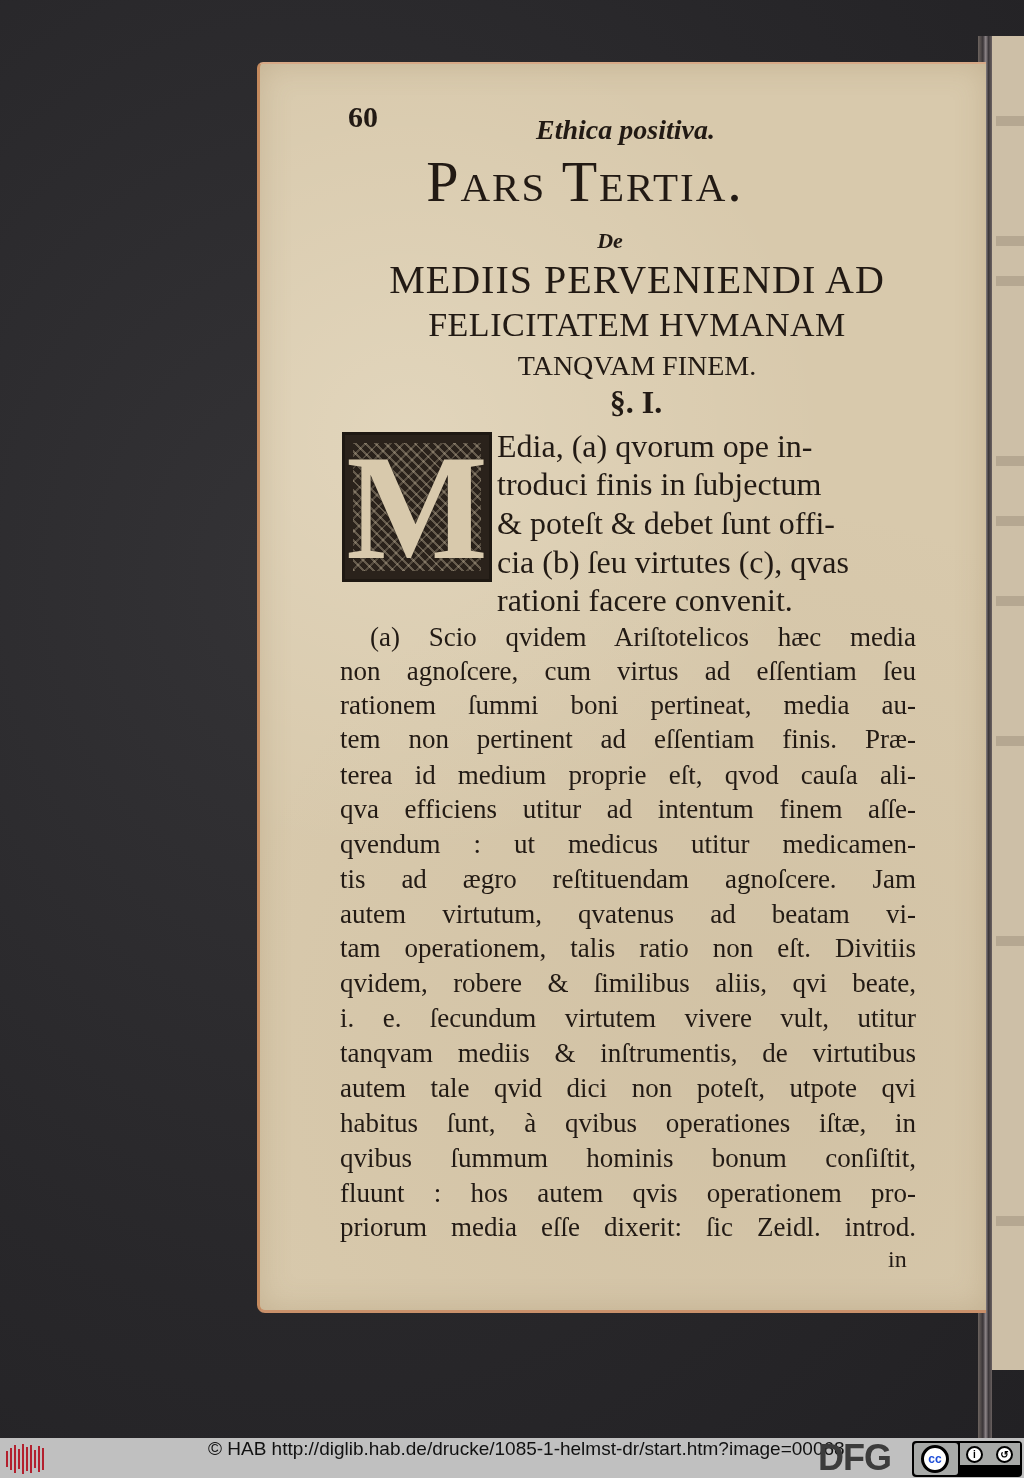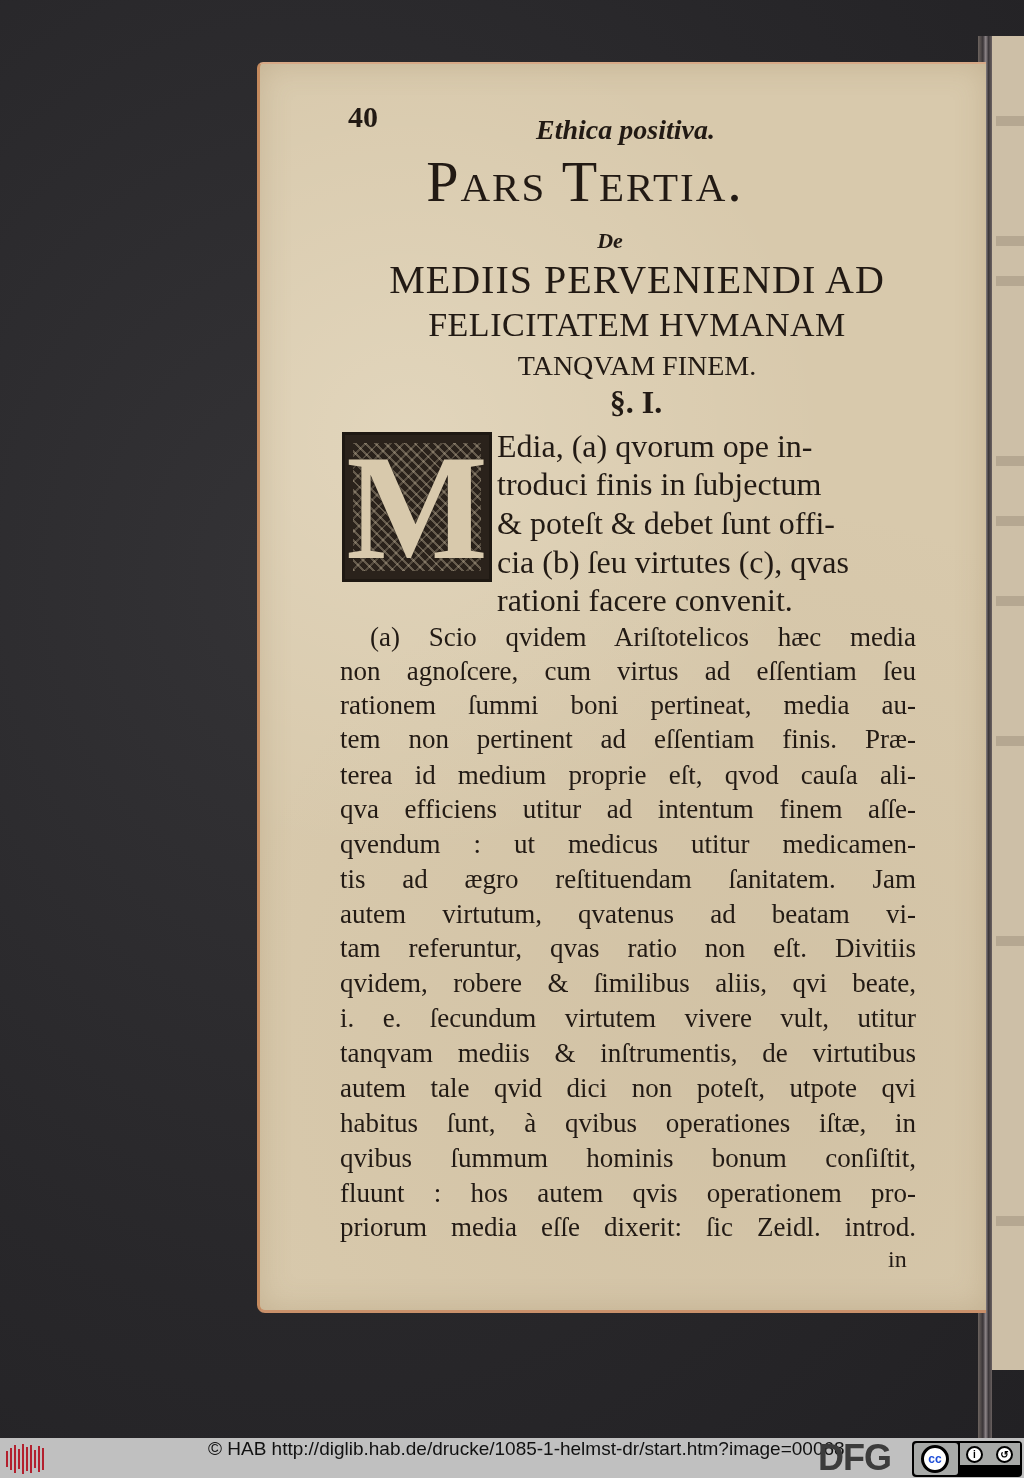--- a/index.html
+++ b/index.html
@@ -154,21 +154,21 @@
   <div class="ghost" style="top:480px"></div>
   <div class="ghost" style="top:560px"></div>
   <div class="ghost" style="top:700px"></div>
   <div class="ghost" style="top:900px"></div>
   <div class="ghost" style="top:1180px"></div>
 </div>
 
 <div class="page"></div>
 
 <div class="header-row ink">
-  <span class="page-number">40</span>
+  <span class="page-number">60</span>
   <span class="running-head">Ethica positiva.</span>
 </div>
 
 <div class="title-main ink">Pars Tertia.</div>
 <div class="title-de ink">De</div>
 <div class="title-l1 ink">MEDIIS PERVENIENDI AD</div>
 <div class="title-l2 ink">FELICITATEM HVMANAM</div>
 <div class="title-l3 ink">TANQVAM FINEM.</div>
 <div class="section-mark ink">§. I.</div>
 
@@ -183,23 +183,23 @@
 <div class="intro-line ink" style="top:544px">cia (b) ſeu virtutes (c), qvas</div>
 <div class="intro-line ink" style="top:582px">rationi facere convenit.</div>
 
 <div class="note-line first ink" style="top:622px">(a) Scio qvidem Ariſtotelicos hæc media</div>
 <div class="note-line ink" style="top:656px">non agnoſcere, cum virtus ad eſſentiam ſeu</div>
 <div class="note-line ink" style="top:690px">rationem ſummi boni pertineat, media au-</div>
 <div class="note-line ink" style="top:724px">tem non pertinent ad eſſentiam finis. Præ-</div>
 <div class="note-line ink" style="top:760px">terea id medium proprie eſt, qvod cauſa ali-</div>
 <div class="note-line ink" style="top:794px">qva efficiens utitur ad intentum finem aſſe-</div>
 <div class="note-line ink" style="top:829px">qvendum : ut medicus utitur medicamen-</div>
-<div class="note-line ink" style="top:864px">tis ad ægro reſtituendam ſanitatem. Jam</div>
+<div class="note-line ink" style="top:864px">tis ad ægro reſtituendam agnoſcere. Jam</div>
 <div class="note-line ink" style="top:899px">autem virtutum, qvatenus ad beatam vi-</div>
-<div class="note-line ink" style="top:933px">tam referuntur, qvas ratio non eſt. Divitiis</div>
+<div class="note-line ink" style="top:933px">tam operationem, talis ratio non eſt. Divitiis</div>
 <div class="note-line ink" style="top:968px">qvidem, robere &amp; ſimilibus aliis, qvi beate,</div>
 <div class="note-line ink" style="top:1003px">i. e. ſecundum virtutem vivere vult, utitur</div>
 <div class="note-line ink" style="top:1038px">tanqvam mediis &amp; inſtrumentis, de virtutibus</div>
 <div class="note-line ink" style="top:1073px">autem tale qvid dici non poteſt, utpote qvi</div>
 <div class="note-line ink" style="top:1108px">habitus ſunt, à qvibus operationes iſtæ, in</div>
 <div class="note-line ink" style="top:1143px">qvibus ſummum hominis bonum conſiſtit,</div>
 <div class="note-line ink" style="top:1178px">fluunt : hos autem qvis operationem pro-</div>
 <div class="note-line ink" style="top:1212px">priorum media eſſe dixerit: ſic Zeidl. introd.</div>
 
 <div class="catchword ink">in</div>

